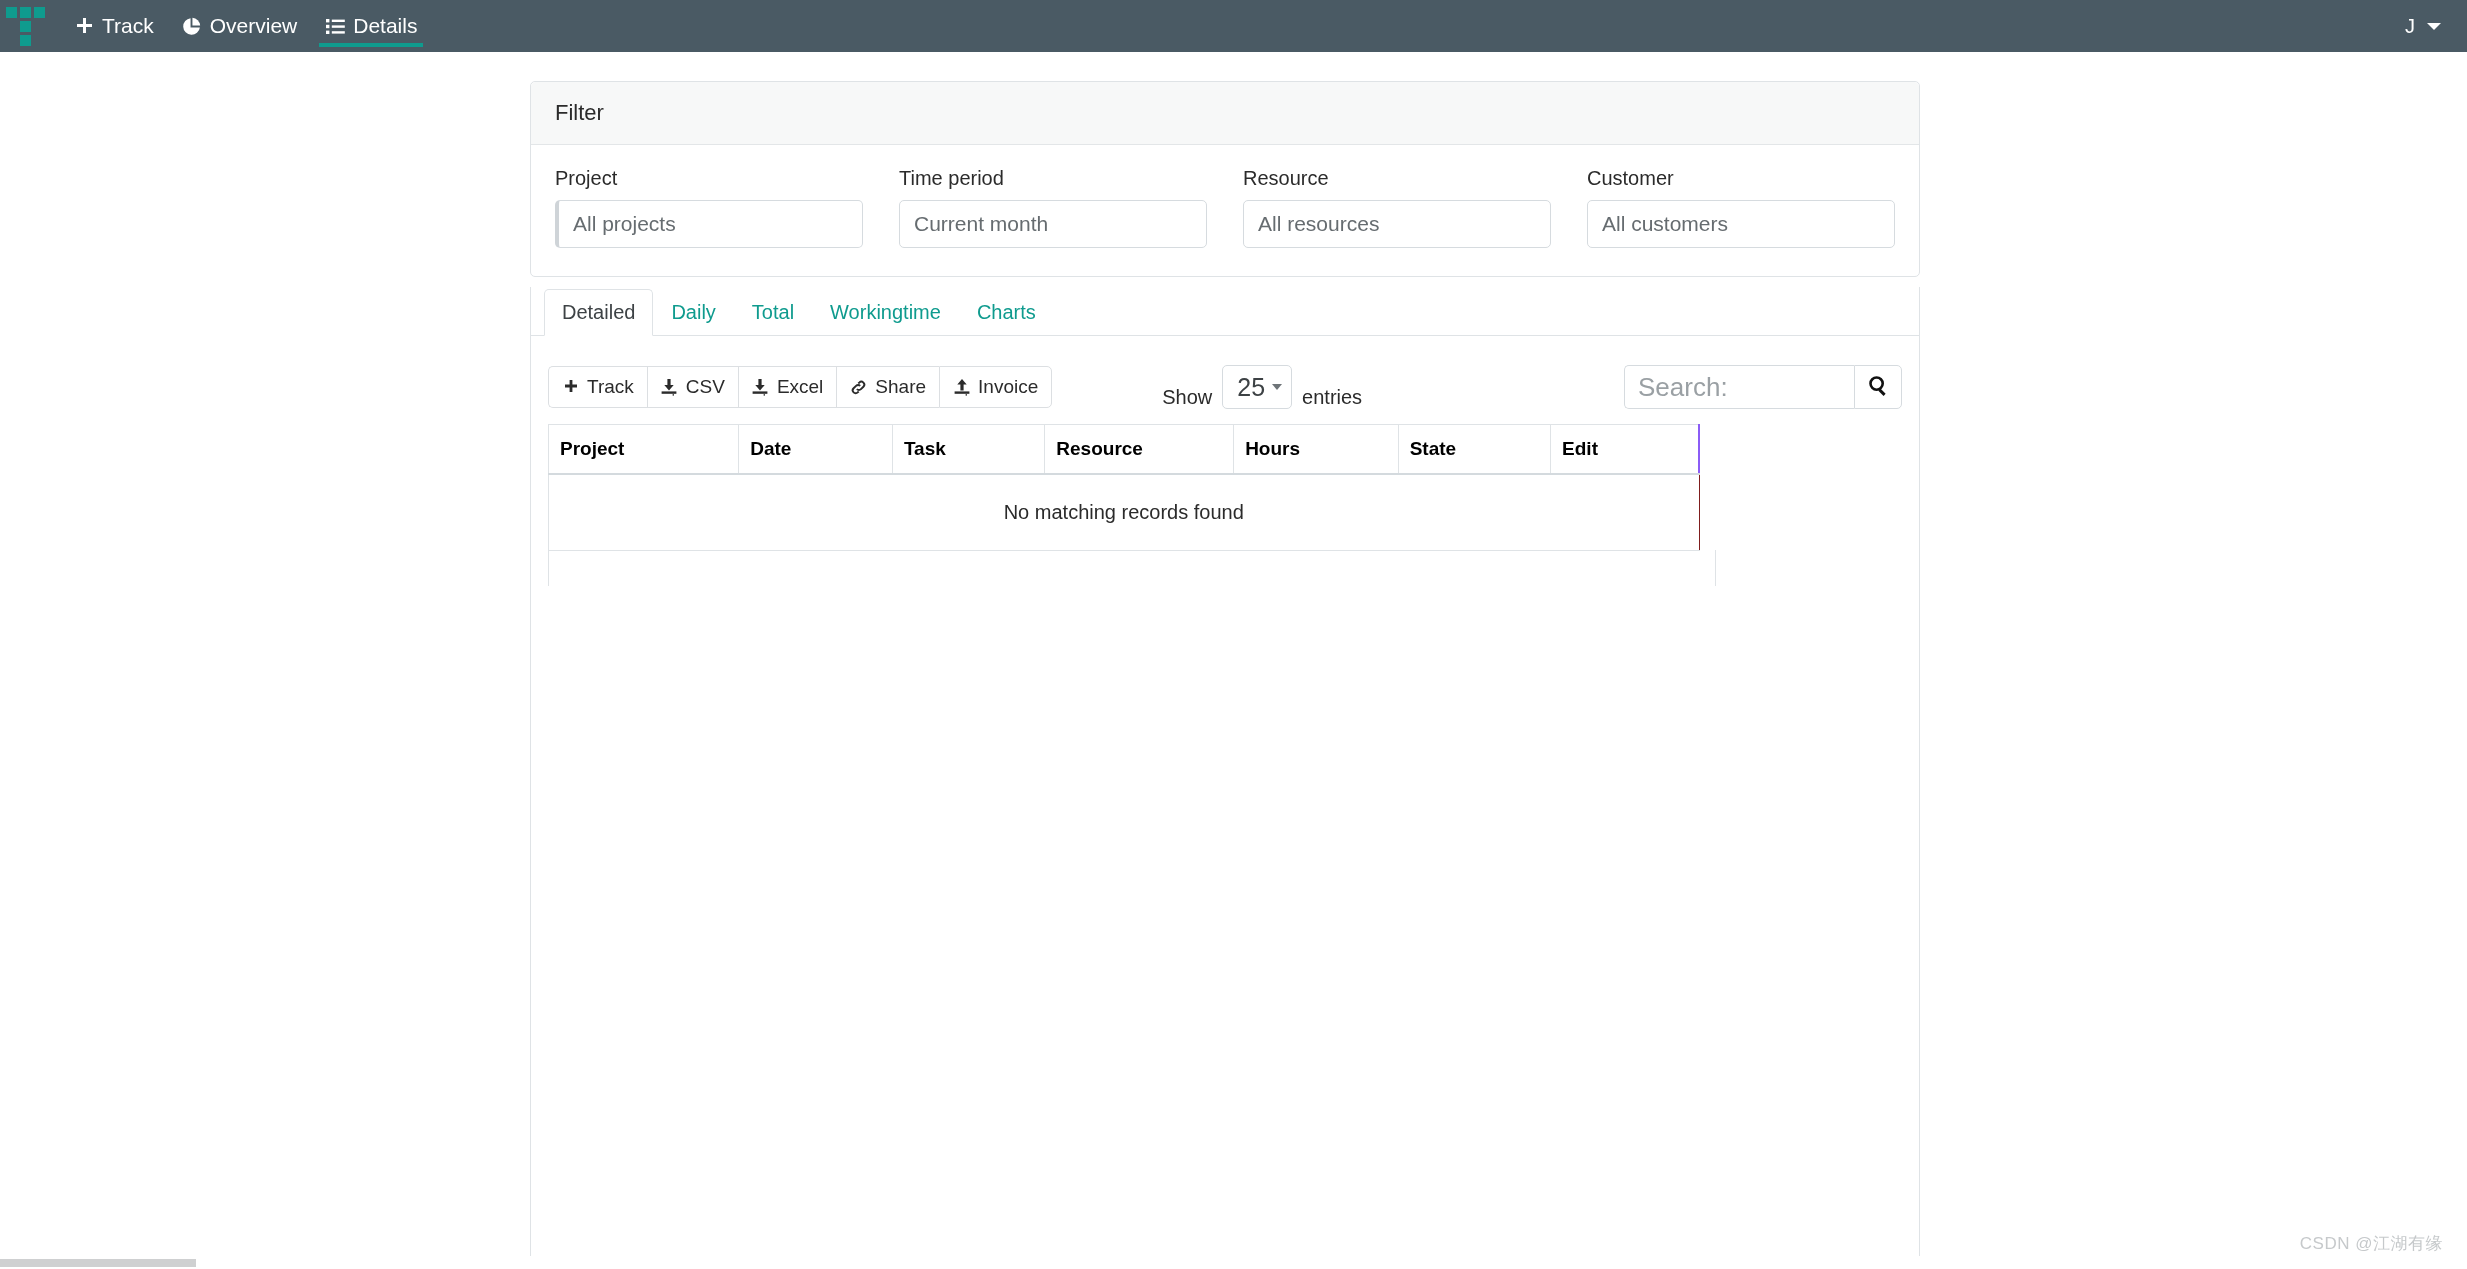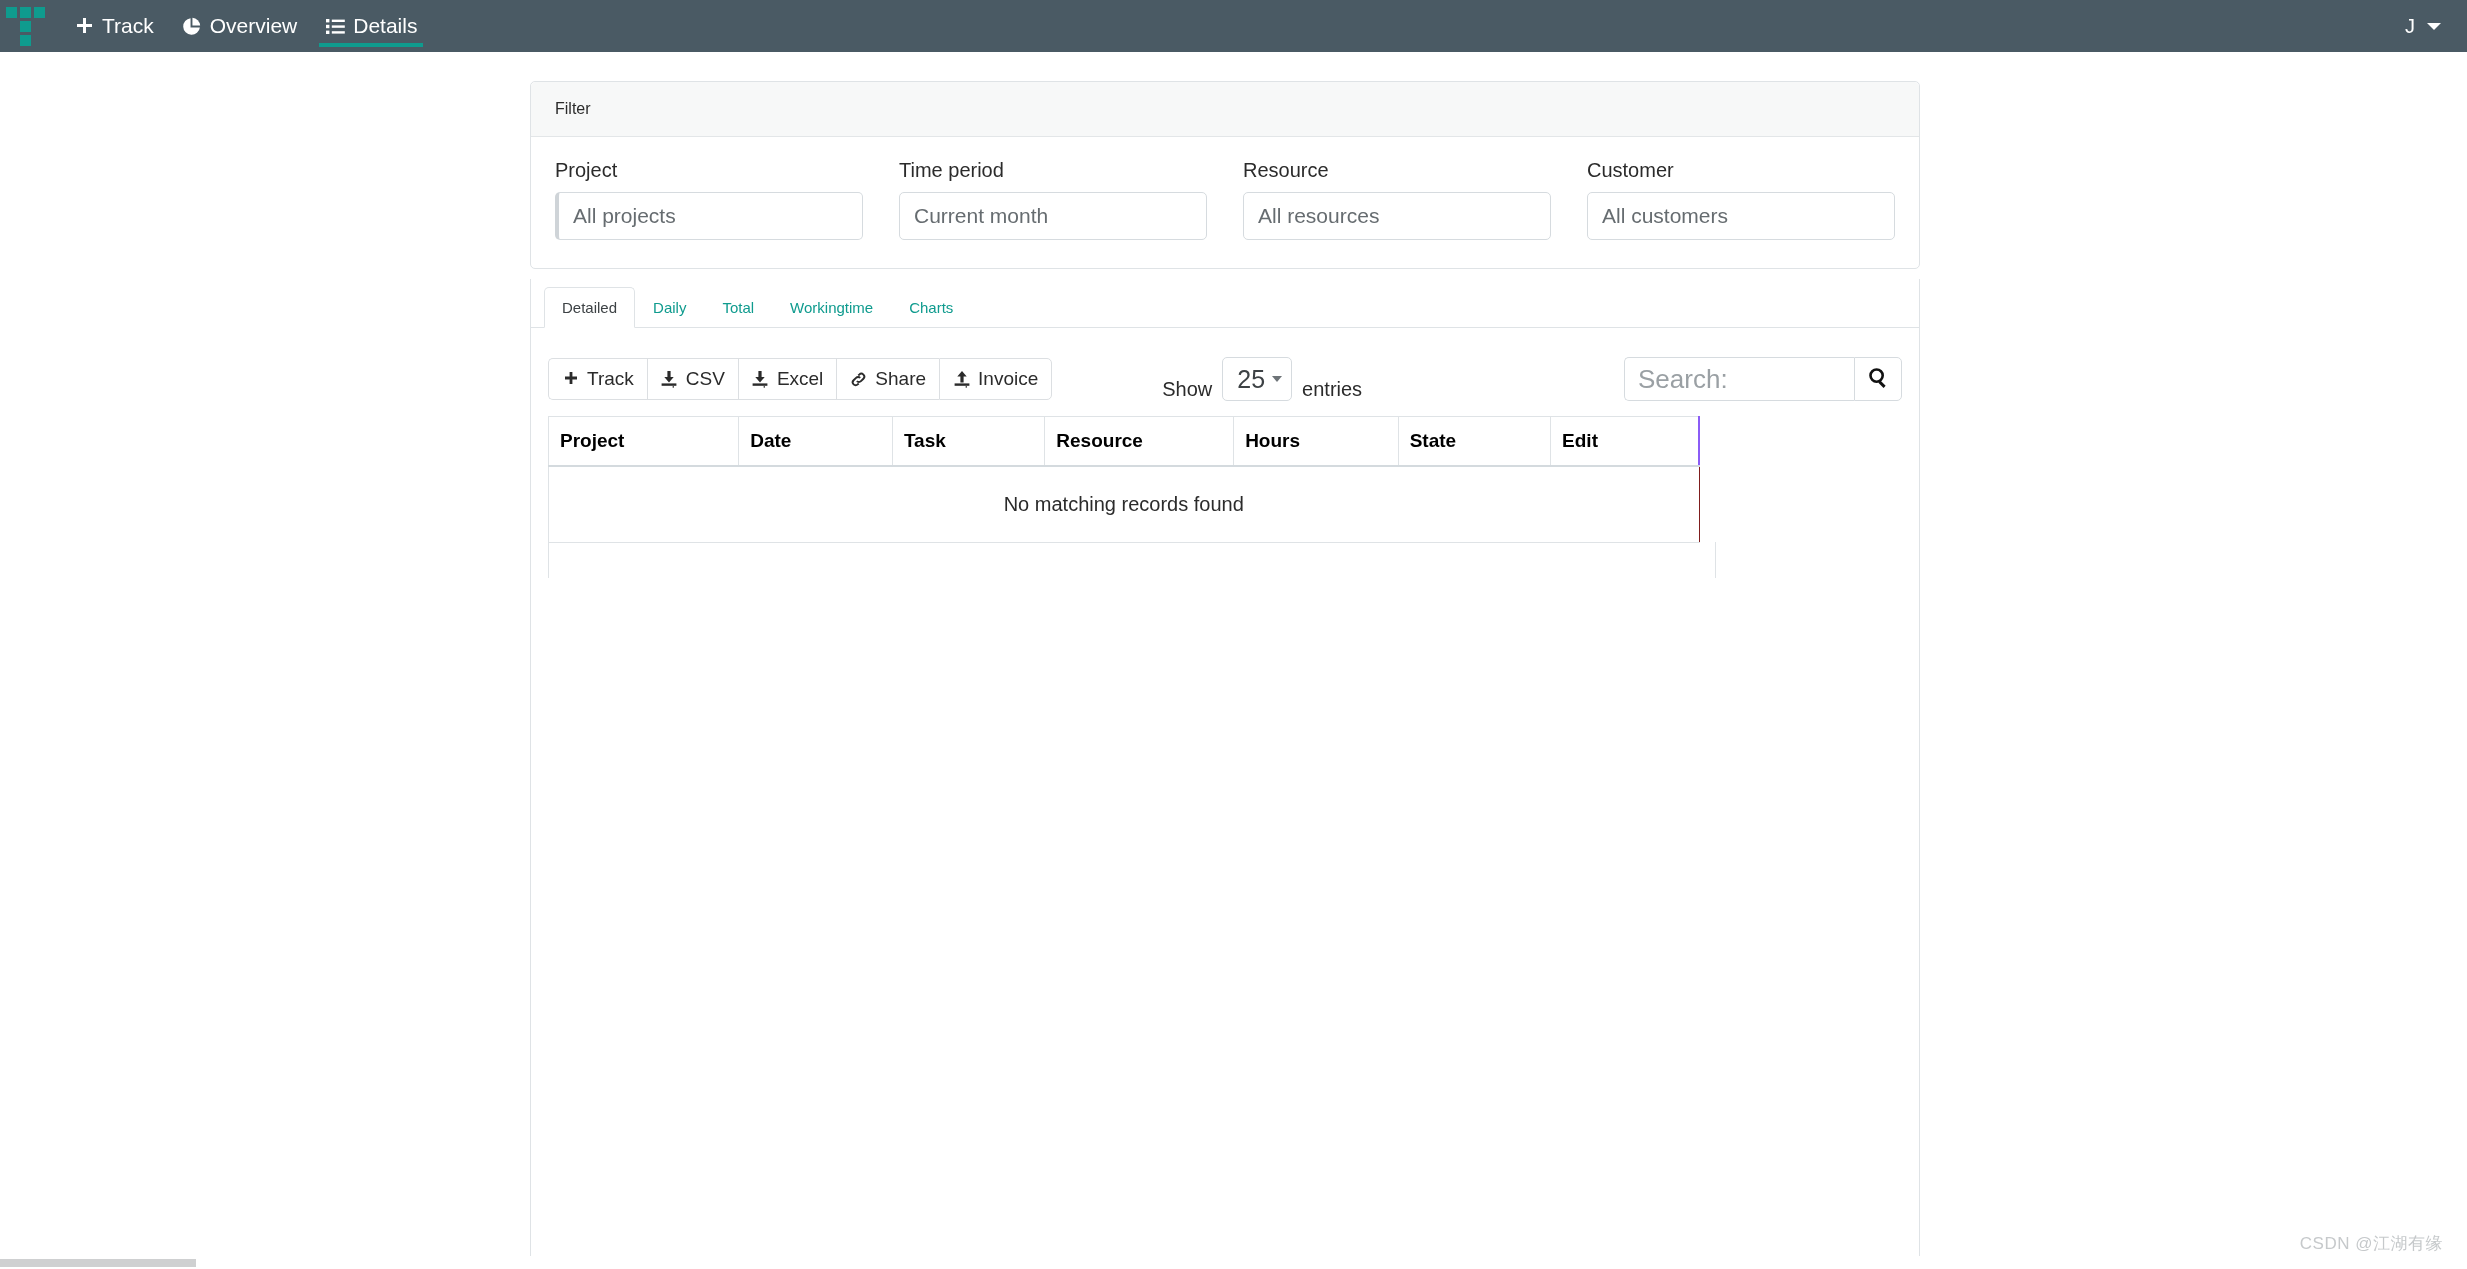--- a/index.html
+++ b/index.html
@@ -94,21 +94,21 @@
   
   .panel {
     border: 1px solid #dfe3e6;
     border-radius: 5px;
     background: #fff;
   }
   .panel-head {
     background: #f7f8f8;
     border-bottom: 1px solid #e3e6e8;
     padding: 18px 24px;
-    font-size: 16px;
+    font-size: 22px;
     color: #2b2b2b;
     border-radius: 5px 5px 0 0;
   }
   .panel-body { padding: 22px 24px 28px 24px; }
 
   .filter-row { display: flex; gap: 36px; }
   .filter-field { flex: 1 1 0; min-width: 0; }
   .filter-label {
     font-size: 20px;
     color: #2b2b2b;
@@ -146,21 +146,21 @@
   }
   .tabs {
     display: flex;
     align-items: flex-end;
     border-bottom: 1px solid #dfe3e6;
     padding-left: 13px;
     height: 49px;
     background: #fff;
   }
   .tab {
-    font-size: 15px;
+    font-size: 20px;
     color: #0f9b8e;
     padding: 11px 17px;
     cursor: pointer;
     position: relative;
     top: 1px;
     border: 1px solid transparent;
     border-radius: 5px 5px 0 0;
     white-space: nowrap;
   }
   .tab.active {

